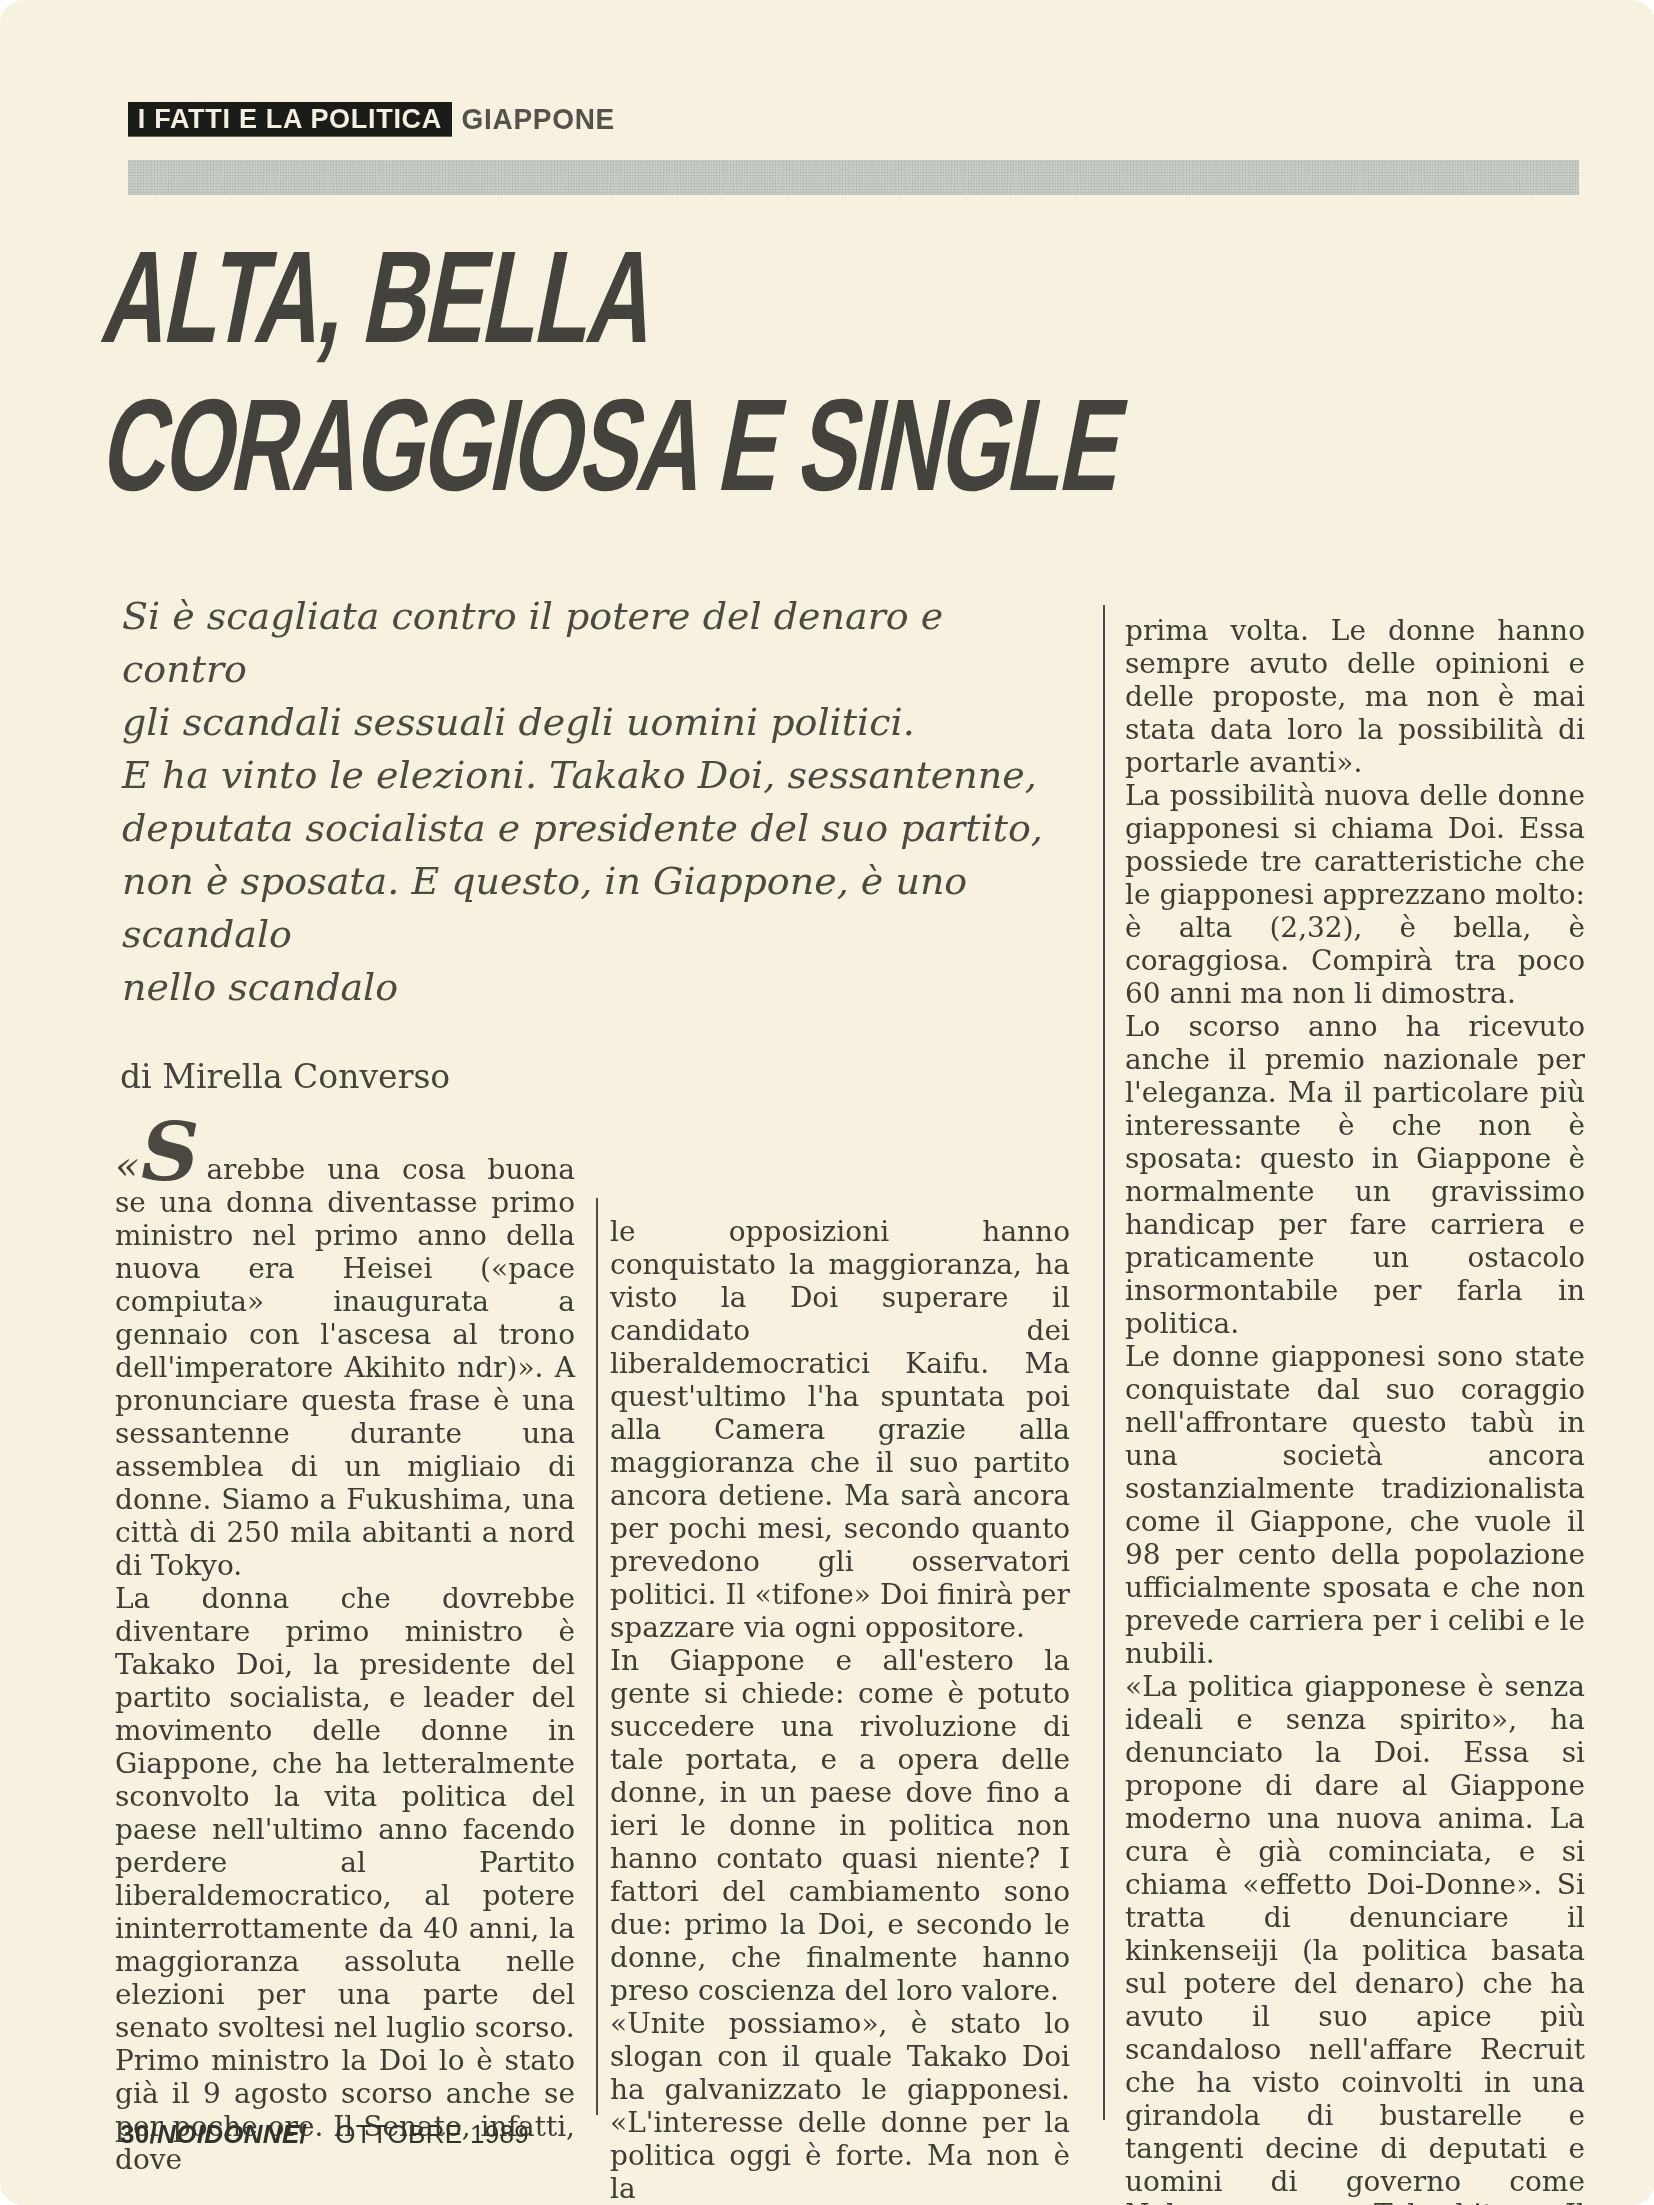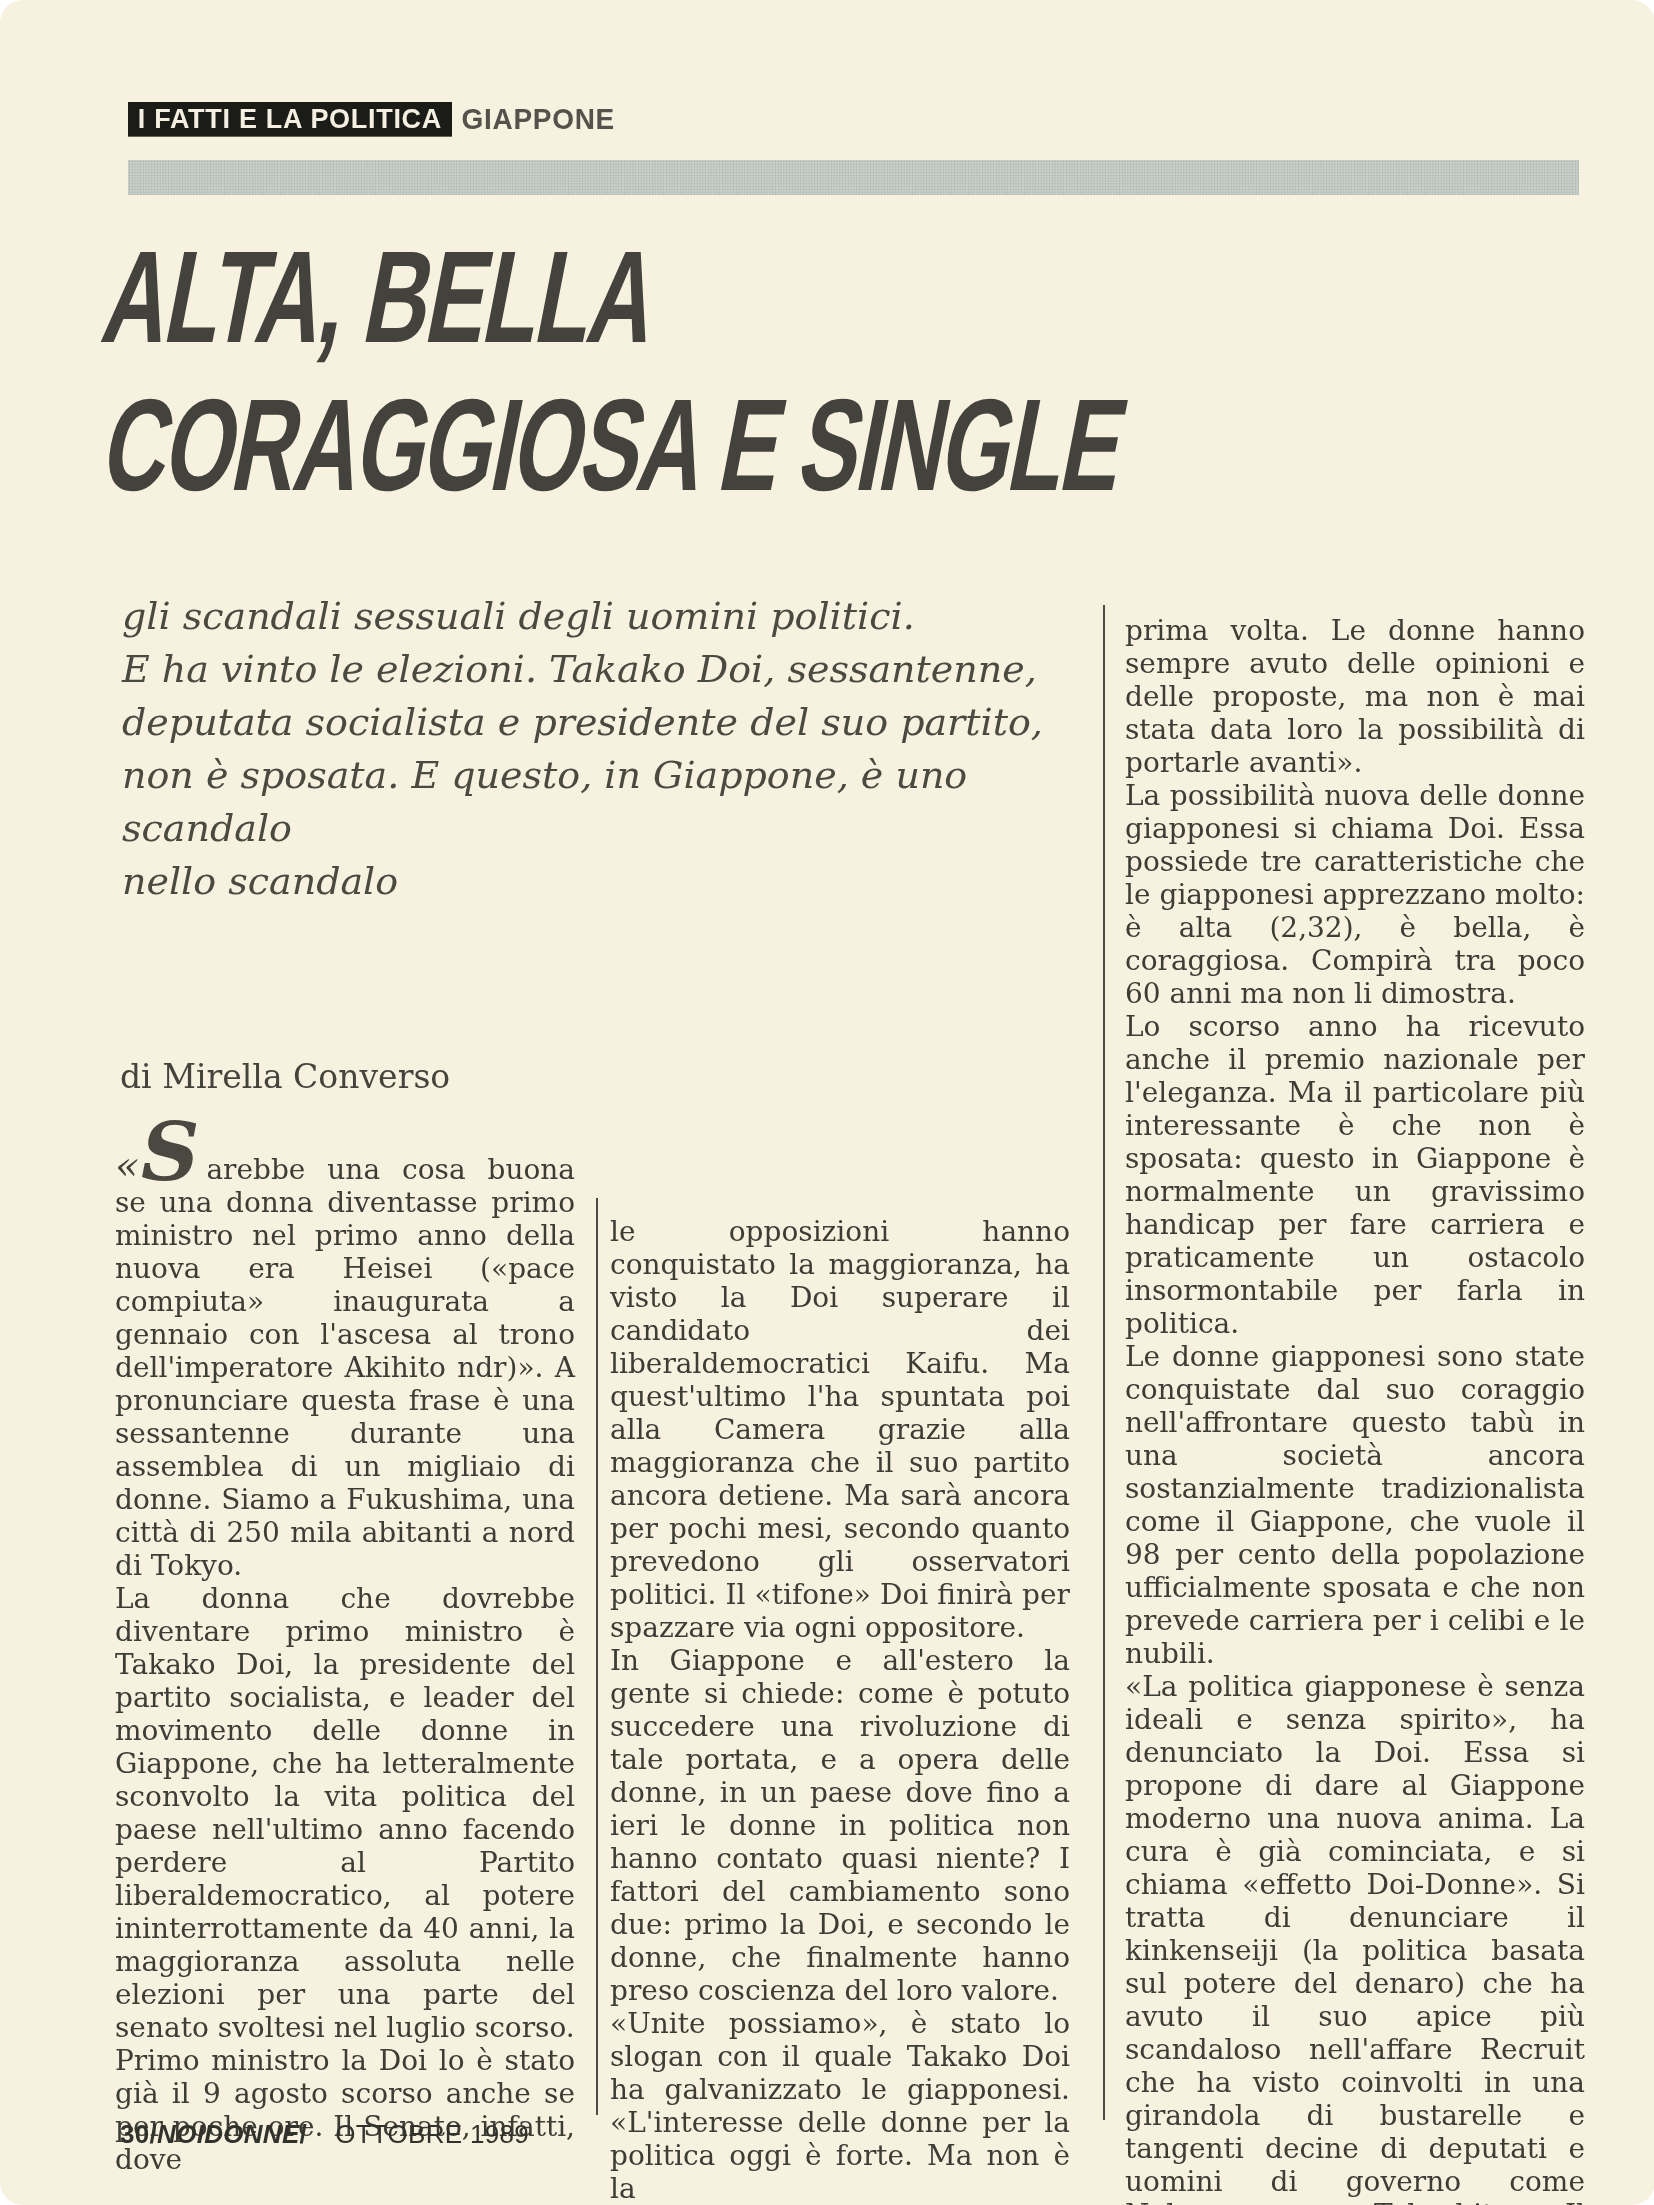--- a/index.html
+++ b/index.html
@@ -152,20 +152,21 @@
   </div>
 
   <div class="grayband"></div>
 
   <div class="headline">
     <div class="hl hl1">ALTA, BELLA</div>
     <div class="hl hl2">CORAGGIOSA E SINGLE</div>
   </div>
 
   <div class="standfirst">
+    <div>Si è scagliata contro il potere del denaro e contro</div>
     <div>gli scandali sessuali degli uomini politici.</div>
     <div>E ha vinto le elezioni. Takako Doi, sessantenne,</div>
     <div>deputata socialista e presidente del suo partito,</div>
     <div>non è sposata. E questo, in Giappone, è uno scandalo</div>
     <div>nello scandalo</div>
   </div>
 
   <div class="byline">di Mirella Converso</div>
 
   <div class="col col1">

